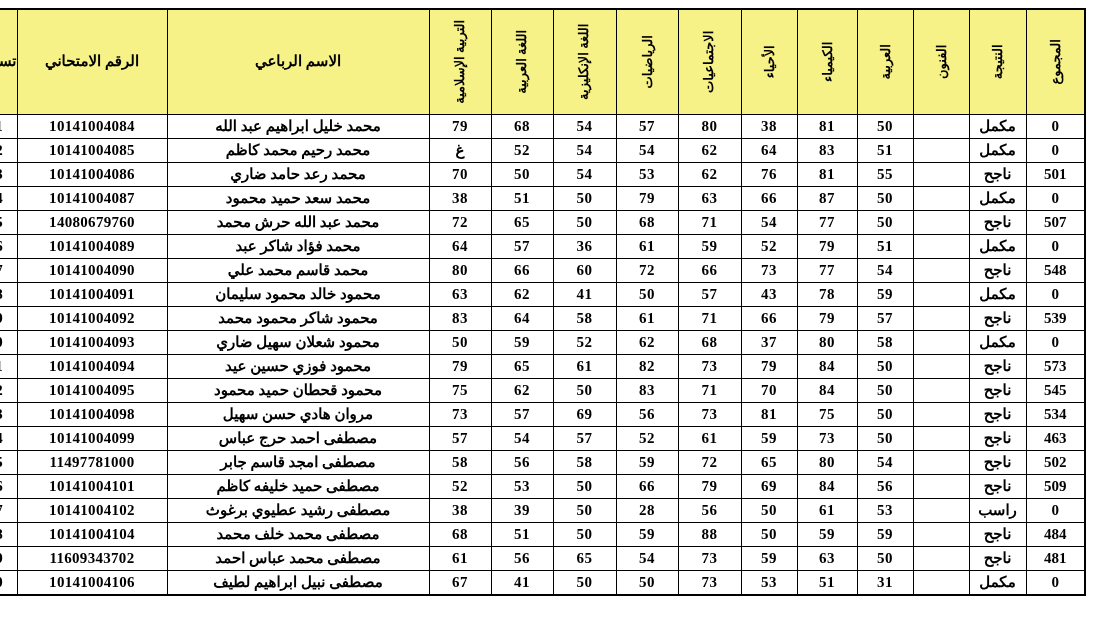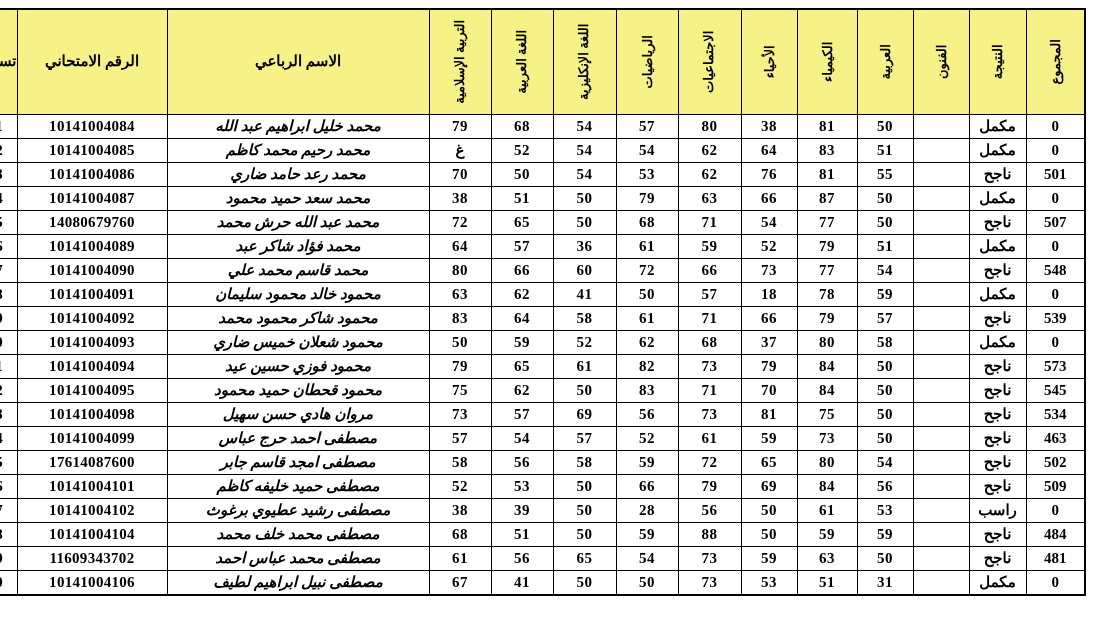--- a/index.html
+++ b/index.html
@@ -75,21 +75,20 @@
     width: 100%;
     overflow: visible;
   }
 
   
   td.cell-name {
     text-align: right;
     padding-right: 6px;
     font-size: 14.5px;
     direction: rtl;
-    font-style: italic;
   }
   td.cell-num {
     font-size: 15.5px;
     letter-spacing: 0.5px;
   }
   td.cell-seq {
     font-size: 15.5px;
   }
   td.cell-examno {
     font-size: 16px;
@@ -317,21 +316,21 @@
           <td class="cell-name">محمد قاسم محمد علي</td>
           <td class="cell-examno">10141004090</td>
           <td class="cell-seq">67</td>
         </tr>
         <tr>
           <td class="cell-total">0</td>
           <td class="cell-result">مكمل</td>
           <td class="cell-arts"></td>
           <td class="cell-num">59</td>
           <td class="cell-num">78</td>
-          <td class="cell-num">18</td>
+          <td class="cell-num">43</td>
           <td class="cell-num">57</td>
           <td class="cell-num">50</td>
           <td class="cell-num">41</td>
           <td class="cell-num">62</td>
           <td class="cell-num">63</td>
           <td class="cell-name">محمود خالد محمود سليمان</td>
           <td class="cell-examno">10141004091</td>
           <td class="cell-seq">68</td>
         </tr>
         <tr>
@@ -355,21 +354,21 @@
           <td class="cell-result">مكمل</td>
           <td class="cell-arts"></td>
           <td class="cell-num">58</td>
           <td class="cell-num">80</td>
           <td class="cell-num">37</td>
           <td class="cell-num">68</td>
           <td class="cell-num">62</td>
           <td class="cell-num">52</td>
           <td class="cell-num">59</td>
           <td class="cell-num">50</td>
-          <td class="cell-name">محمود شعلان خميس ضاري</td>
+          <td class="cell-name">محمود شعلان سهيل ضاري</td>
           <td class="cell-examno">10141004093</td>
           <td class="cell-seq">70</td>
         </tr>
         <tr>
           <td class="cell-total">573</td>
           <td class="cell-result">ناجح</td>
           <td class="cell-arts"></td>
           <td class="cell-num">50</td>
           <td class="cell-num">84</td>
           <td class="cell-num">79</td>
@@ -436,21 +435,21 @@
           <td class="cell-arts"></td>
           <td class="cell-num">54</td>
           <td class="cell-num">80</td>
           <td class="cell-num">65</td>
           <td class="cell-num">72</td>
           <td class="cell-num">59</td>
           <td class="cell-num">58</td>
           <td class="cell-num">56</td>
           <td class="cell-num">58</td>
           <td class="cell-name">مصطفى امجد قاسم جابر</td>
-          <td class="cell-examno">17614087600</td>
+          <td class="cell-examno">11497781000</td>
           <td class="cell-seq">75</td>
         </tr>
         <tr>
           <td class="cell-total">509</td>
           <td class="cell-result">ناجح</td>
           <td class="cell-arts"></td>
           <td class="cell-num">56</td>
           <td class="cell-num">84</td>
           <td class="cell-num">69</td>
           <td class="cell-num">79</td>

